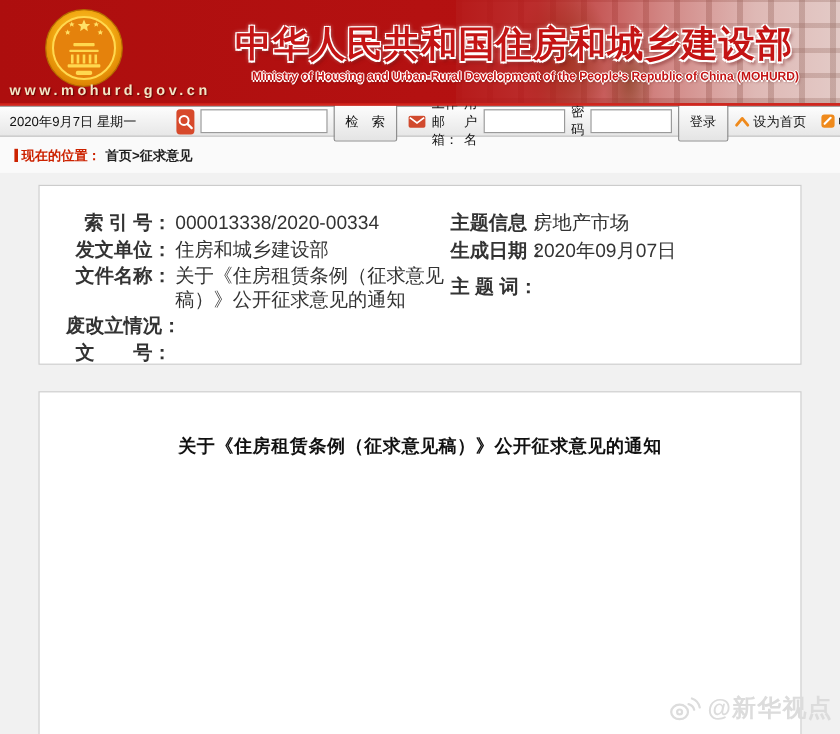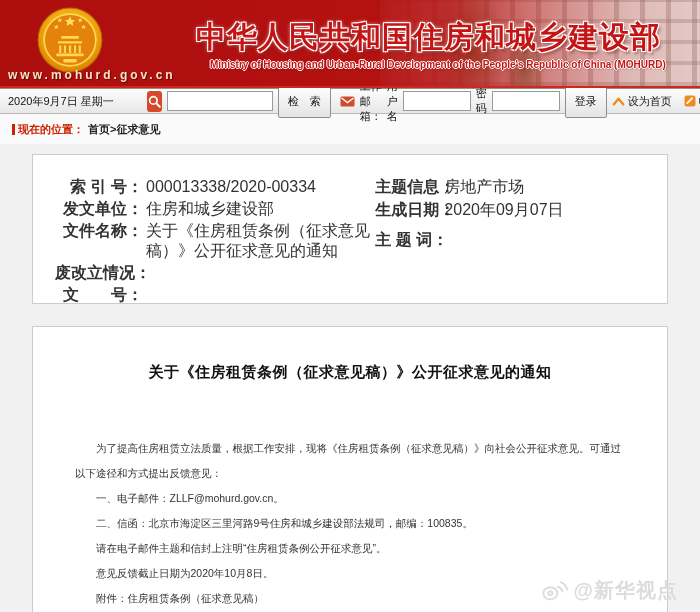--- a/index.html
+++ b/index.html
@@ -54,21 +54,21 @@
   .meta-col.right .meta-label{width:66px;}
   .meta-value{flex:1;padding-left:3px;}
 
   
   .article-box{margin:22px 32px 0;background:#fff;border:1px solid #ccc;min-height:380px;box-sizing:border-box;}
   .article-title{font-size:15px;font-weight:bold;color:#111;text-align:center;letter-spacing:.5px;padding-top:36px;margin:0 0 54px;}
   .article-body{padding:0 42px;font-size:10.5px;color:#333;}
   .article-body p{margin:0;line-height:25px;text-indent:2em;}
 
   
-  .watermark{position:absolute;right:22px;top:577px;display:flex;align-items:center;gap:4px;color:#dcdcdc;font-size:20px;font-weight:bold;letter-spacing:1px;pointer-events:none;}
+  .watermark{position:absolute;right:6px;top:577px;display:flex;align-items:center;gap:4px;color:#dcdcdc;font-size:20px;font-weight:bold;letter-spacing:1px;pointer-events:none;}
 </style>
 </head>
 <body>
 
 <div class="page">
 
   <header class="site-header">
     <div class="header-photo"></div>
     <div class="red-fade"></div>
     <div class="emblem">
@@ -187,28 +187,20 @@
       </div>
       <div class="meta-row">
         <span class="meta-label">主 题 词：</span>
         <span class="meta-value"></span>
       </div>
     </div>
   </section>
 
   <section class="article-box">
     <h1 class="article-title">关于《住房租赁条例（征求意见稿）》公开征求意见的通知</h1>
-    <div class="article-body">
-      <p>为了提高住房租赁立法质量，根据工作安排，现将《住房租赁条例（征求意见稿）》向社会公开征求意见。可通过以下途径和方式提出反馈意见：</p>
-      <p>一、电子邮件：ZLLF@mohurd.gov.cn。</p>
-      <p>二、信函：北京市海淀区三里河路9号住房和城乡建设部法规司，邮编：100835。</p>
-      <p>请在电子邮件主题和信封上注明“住房租赁条例公开征求意见”。</p>
-      <p>意见反馈截止日期为2020年10月8日。</p>
-      <p>附件：住房租赁条例（征求意见稿）</p>
-    </div>
   </section>
 
   <div class="watermark">
     <svg viewBox="0 0 30 24" width="28" height="23">
       <g fill="none" stroke="#dcdcdc" stroke-width="2" stroke-linecap="round">
         <ellipse cx="10" cy="15" rx="7.5" ry="6.5"></ellipse>
         <circle cx="10" cy="15" r="2.2"></circle>
         <path d="M18 8 a7 7 0 0 1 5 5"></path>
         <path d="M21 3 a11 11 0 0 1 7 8"></path>
       </g>

